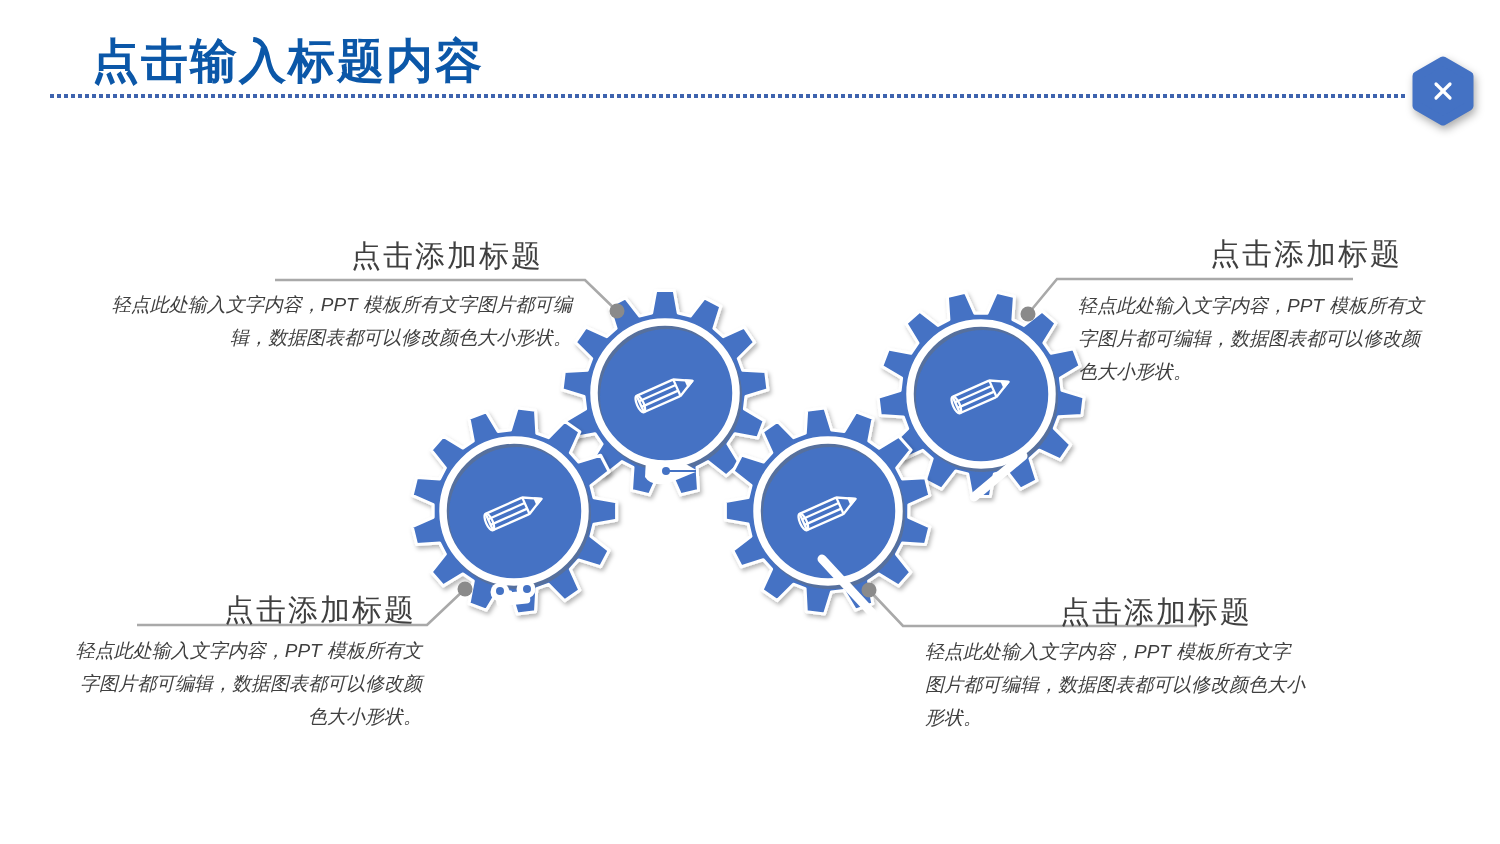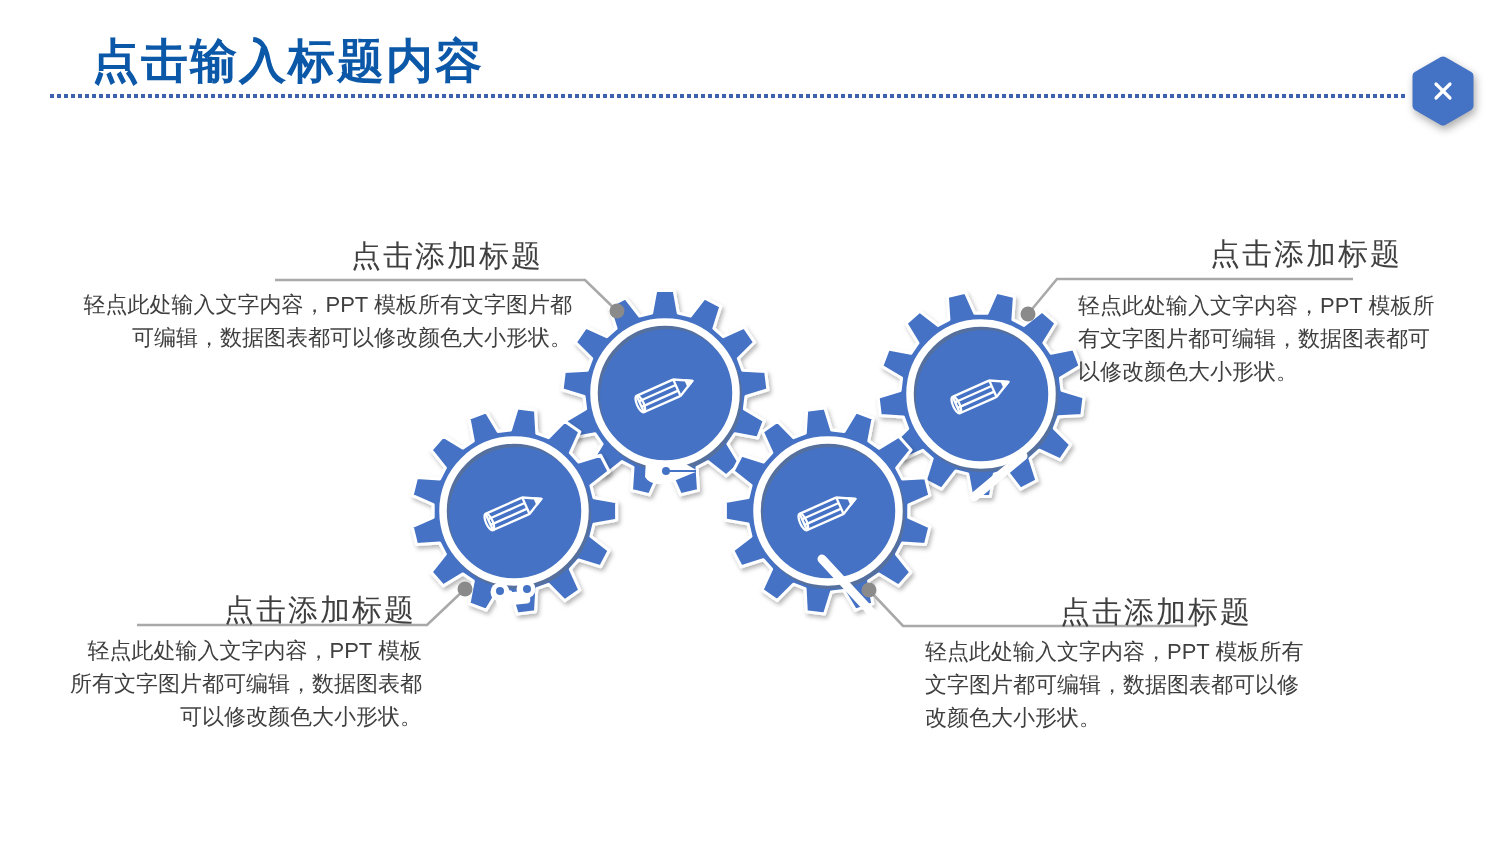--- a/index.html
+++ b/index.html
@@ -20,21 +20,21 @@
     position:absolute;left:1406px;top:50px;width:74px;height:84px;
     background:none;border:none;padding:0;cursor:pointer;
   }
   .close-btn svg{filter:drop-shadow(2px 4px 4px rgba(0,0,0,0.33));}
   #scene{position:absolute;left:0;top:0;}
   .c-title{
     position:absolute;font-size:30px;letter-spacing:2px;color:var(--text-dark,#3F3F3F);
     font-weight:500;text-align:right;width:300px;white-space:nowrap;
   }
   .c-body{
-    position:absolute;font-size:22px;line-height:33px;color:var(--text-dark,#3F3F3F);
+    position:absolute;font-size:19px;line-height:33px;color:var(--text-dark,#3F3F3F);font-style:italic;
   }
   .t-tl{left:243px;top:236px;}
   .t-tr{left:1102px;top:234px;}
   .t-bl{left:116px;top:590px;}
   .t-br{left:952px;top:592px;}
   .b-tl{left:75px;top:288px;width:497px;text-align:right;}
   .b-tr{left:1078px;top:289px;width:360px;text-align:left;}
   .b-bl{left:66px;top:634px;width:356px;text-align:right;}
   .b-br{left:925px;top:635px;width:382px;text-align:left;}
 </style>

